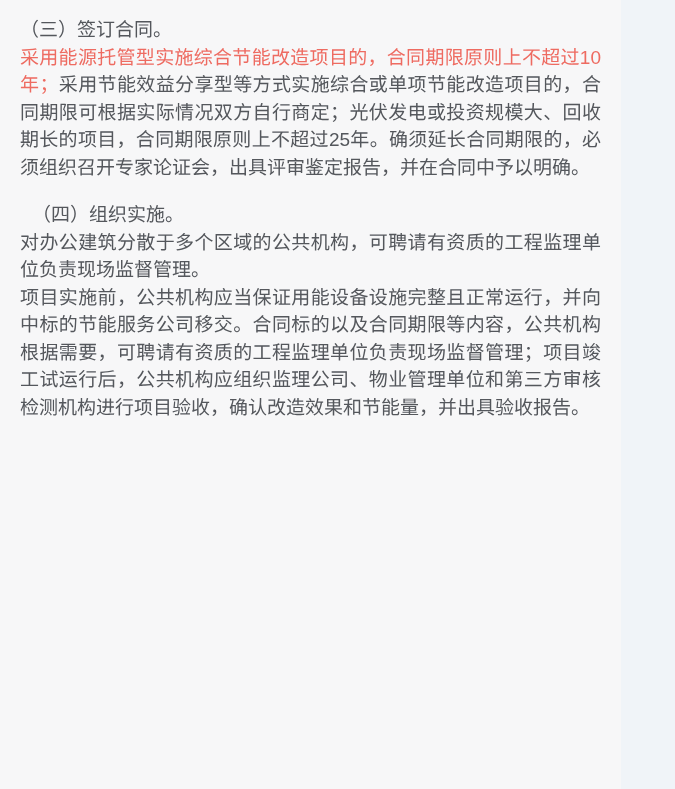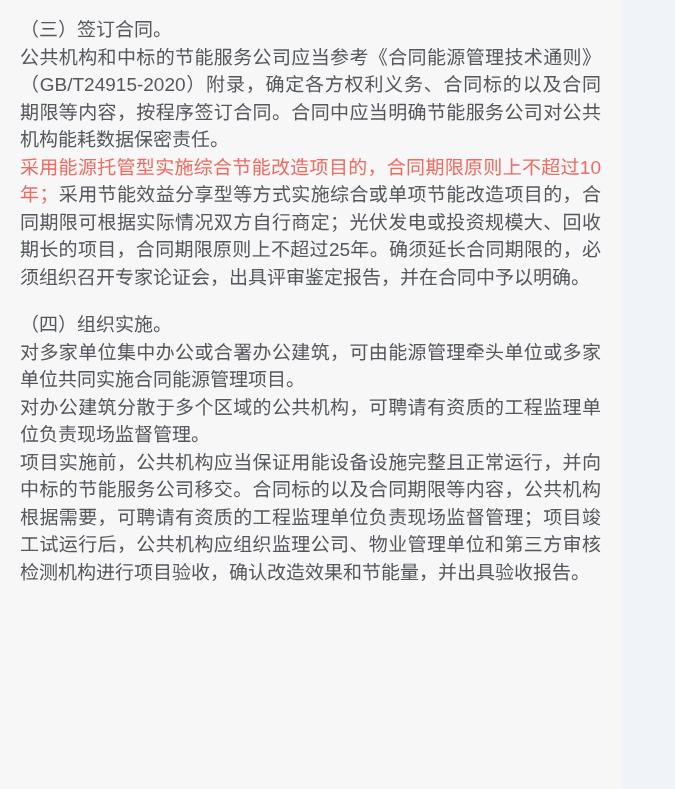--- a/index.html
+++ b/index.html
@@ -35,40 +35,39 @@
     margin: 0;
     font-size: 19px;
     line-height: 27.5px;
     color: var(--text-color);
     text-align: justify;
     letter-spacing: 0;
     word-break: break-word;
   }
   .section-gap {
     margin-top: 20px;
+    margin-left: 12px;
   }
   .highlight {
     color: var(--highlight-color);
   }
 </style>
 </head>
 <body>
 
 <div class="page">
   <div class="content">
 
     <p class="para">（三）签订合同。</p>
 
-    <p class="para">公共机构和中标的节能服务公司应当参考《合同能源管理技术通则》（GB/T24915-2020）附录，确定各方权利义务、合同标的以及合同期限等内容，按程序签订合同。合同中应当明确节能服务公司对公共机构能耗数据保密责任。</p>
 
     <p class="para"><span class="highlight">采用能源托管型实施综合节能改造项目的，合同期限原则上不超过10年；</span><span>采用节能效益分享型等方式实施综合或单项节能改造项目的，合同期限可根据实际情况双方自行商定；光伏发电或投资规模大、回收期长的项目，合同期限原则上不超过25年。确须延长合同期限的，必须组织召开专家论证会，出具评审鉴定报告，并在合同中予以明确。</span></p>
 
     <p class="para section-gap">（四）组织实施。</p>
 
-    <p class="para">对多家单位集中办公或合署办公建筑，可由能源管理牵头单位或多家单位共同实施合同能源管理项目。</p>
 
     <p class="para">对办公建筑分散于多个区域的公共机构，可聘请有资质的工程监理单位负责现场监督管理。</p>
 
     <p class="para">项目实施前，公共机构应当保证用能设备设施完整且正常运行，并向中标的节能服务公司移交。合同标的以及合同期限等内容，公共机构根据需要，可聘请有资质的工程监理单位负责现场监督管理；项目竣工试运行后，公共机构应组织监理公司、物业管理单位和第三方审核检测机构进行项目验收，确认改造效果和节能量，并出具验收报告。</p>
 
 
 
   </div>
 </div>
 

